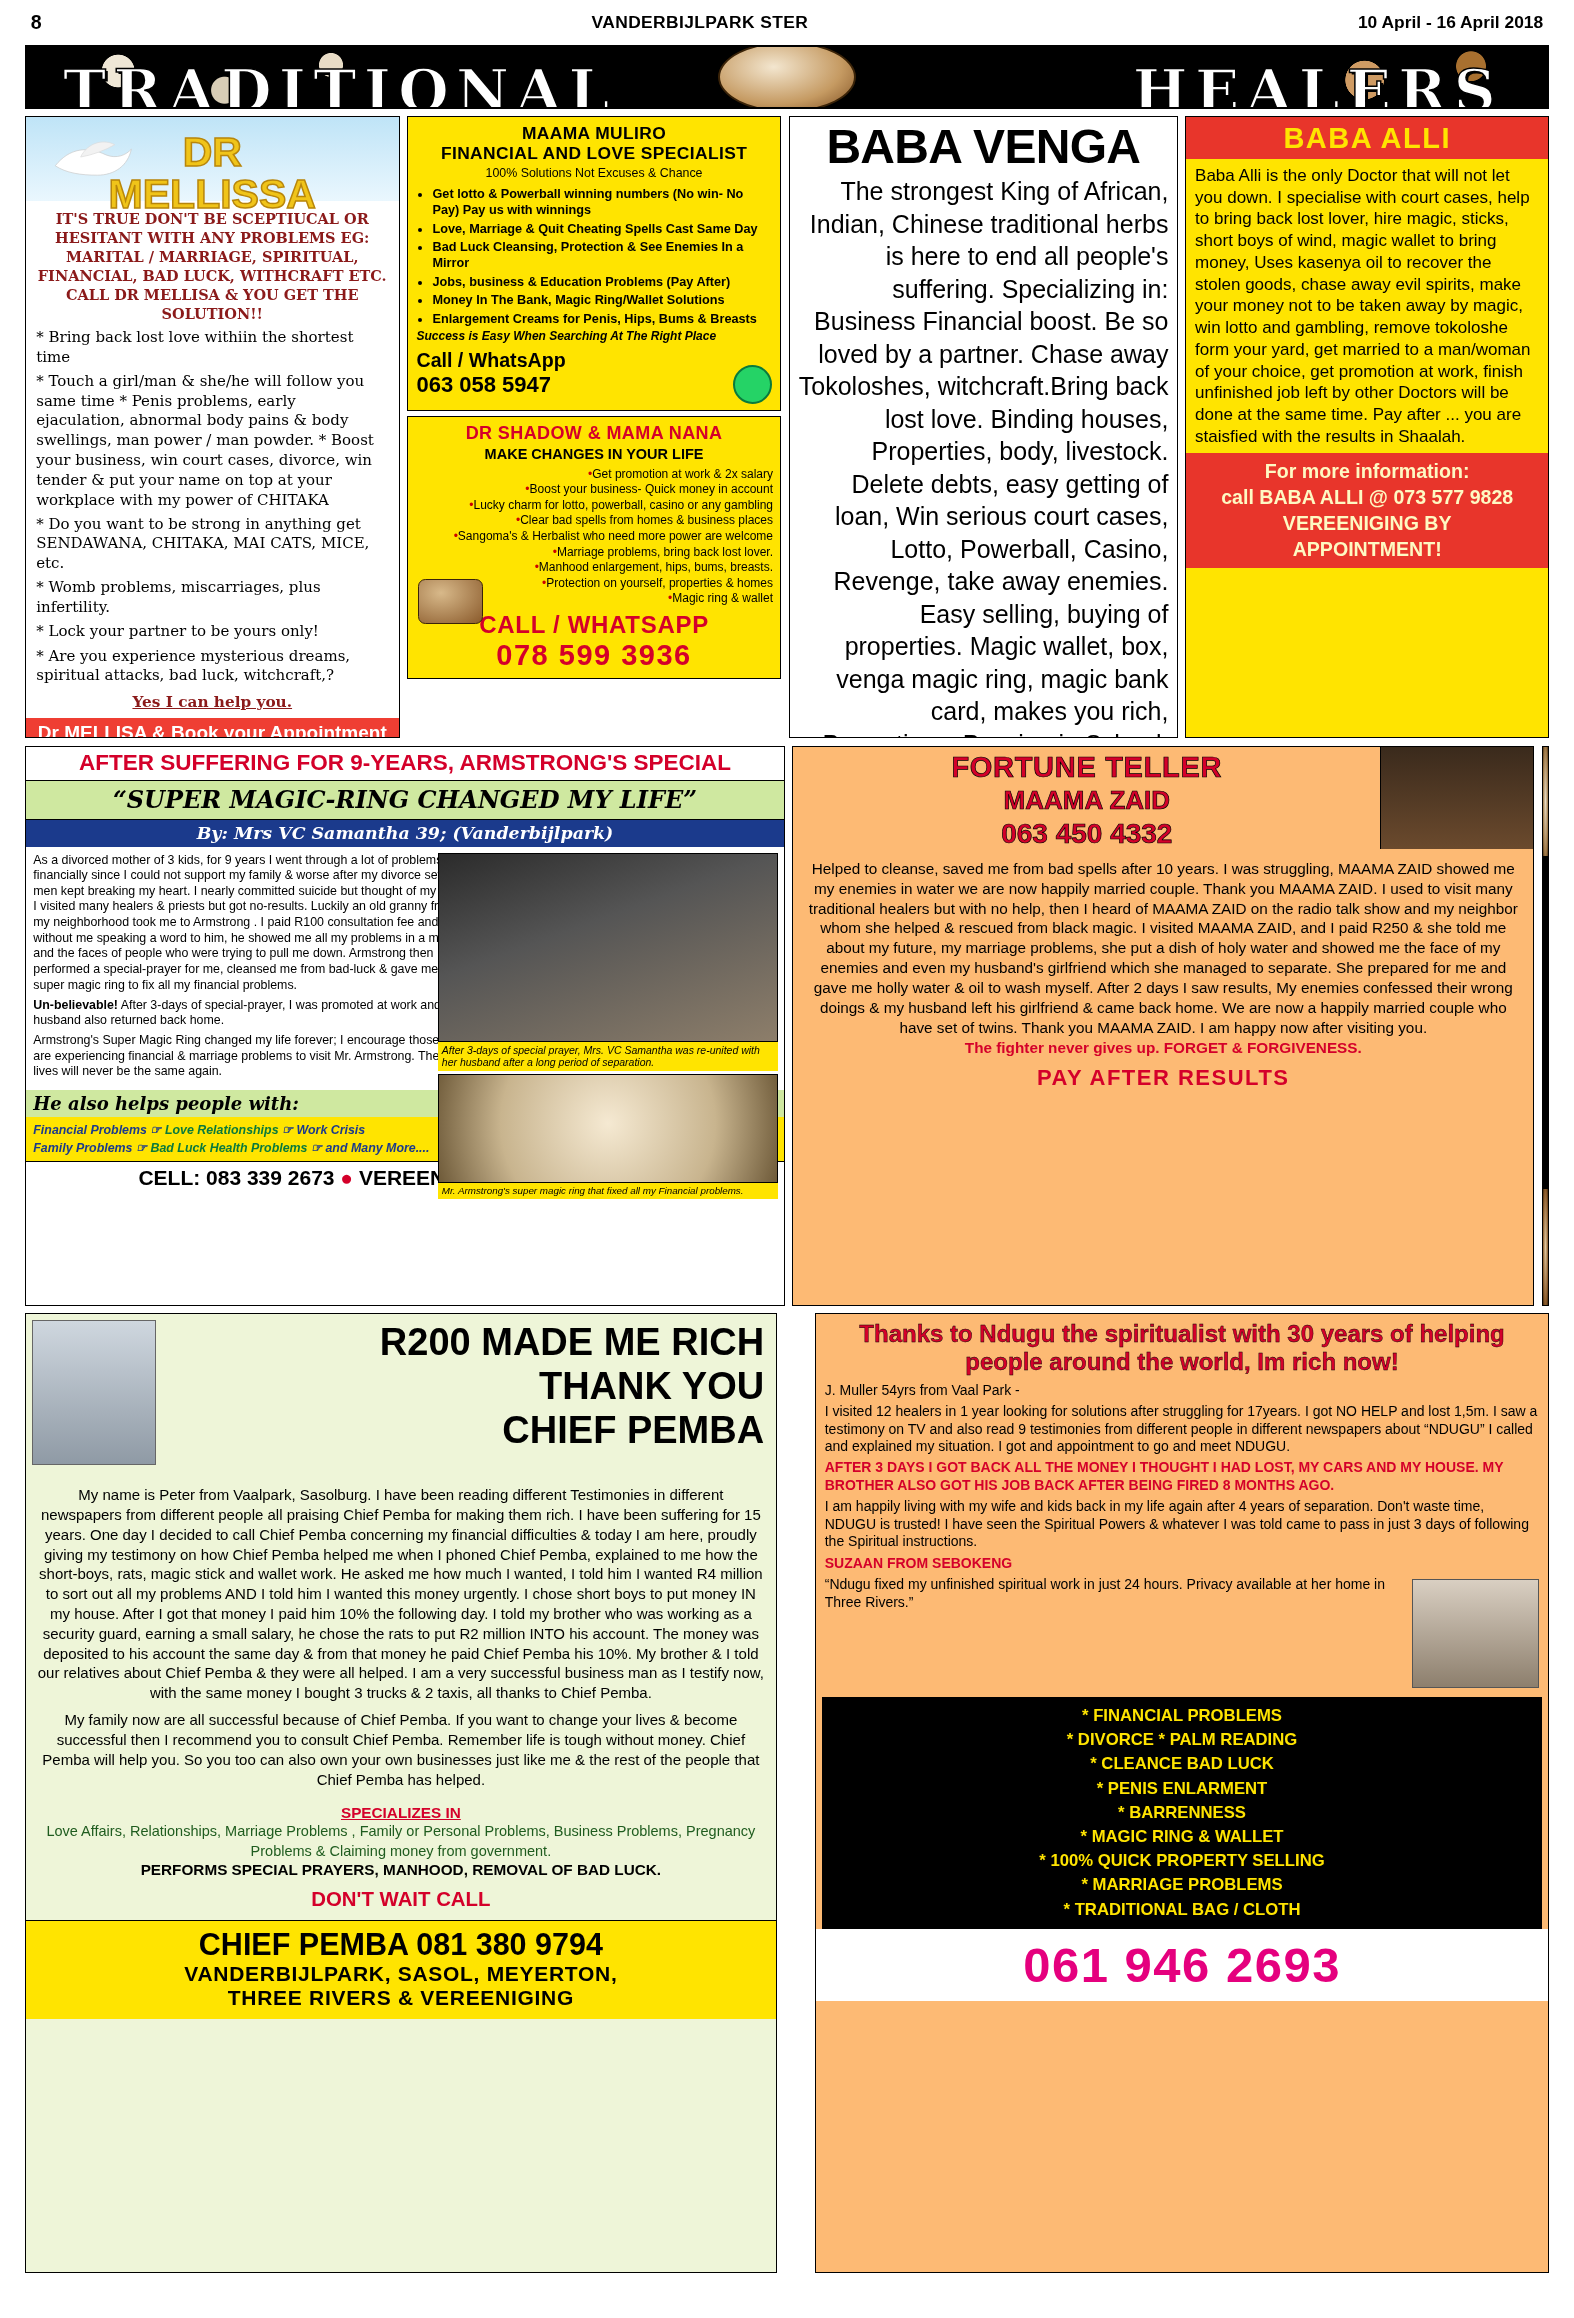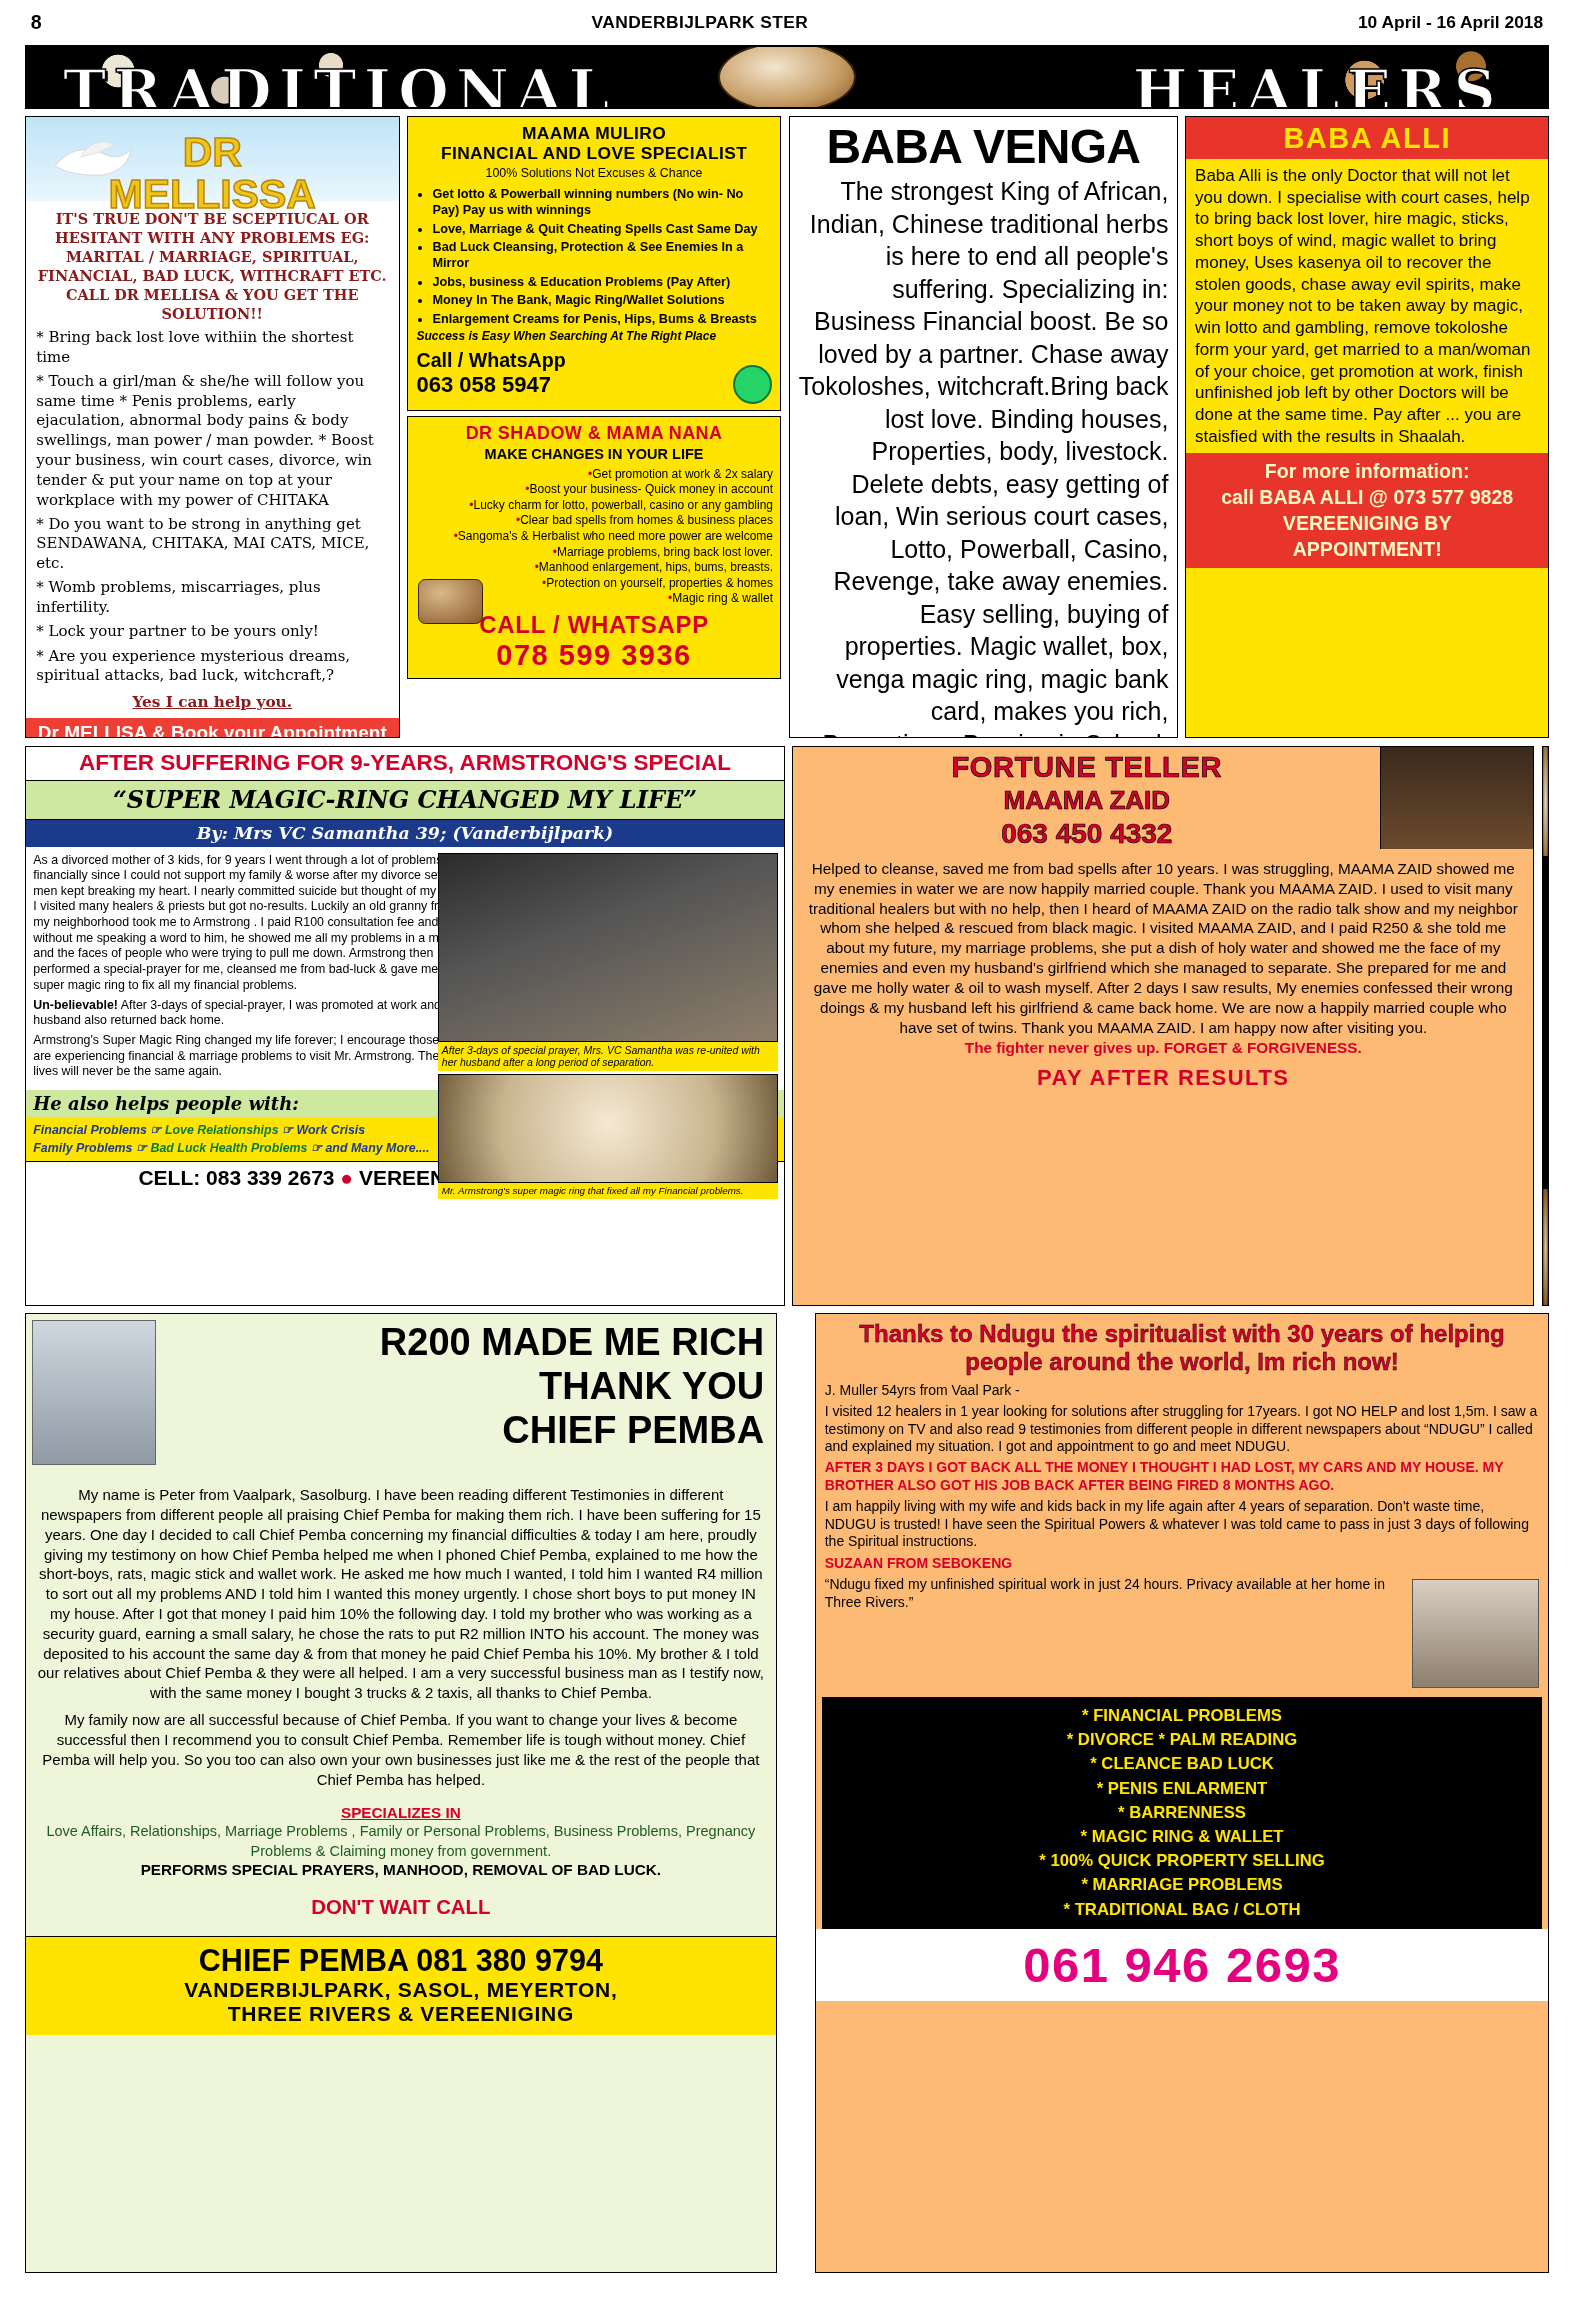--- a/index.html
+++ b/index.html
@@ -151,21 +151,21 @@
   .pemba { width:760px; background:#eef5d8; }
   .pemba-head { position:relative; height:167px; }
   .pemba-head .t { text-align:right; padding:7.3px 11.6px 0 0; font-size:38px; font-weight:bold; line-height:1.15; }
   .pemba-photo { position:absolute; left:5.8px; top:5.8px; width:124px; height:145px;
     background:linear-gradient(#cfd7df,#8f9aa5); border:0.7px solid #666; }
   .pemba-body { padding:4.4px 10.2px; font-size:15px; line-height:1.32; text-align:center;}
   .pemba-body p { margin:0 0 7.3px; }
   .pemba-spec { color:#d4002a; font-weight:bold; text-align:center; font-size:15.3px; text-decoration:underline; margin-top:2.9px;}
   .pemba-spec2 { text-align:center; font-size:14.5px; line-height:1.35; color:#1f5c1f;}
   .pemba-perf { text-align:center; font-weight:bold; font-size:15.3px; }
-  .pemba-dont { text-align:center; color:#d4002a; font-weight:bold; font-size:20.4px; margin:17px 0;}
+  .pemba-dont { text-align:center; color:#d4002a; font-weight:bold; font-size:20.4px; margin:9px 0;}
   .pemba-ftr { background:#ffe400; border-top:1.5px solid #000; text-align:center; padding:5.8px 0 8.7px;}
   .pemba-ftr .l1 { font-size:30.5px; font-weight:bold; }
   .pemba-ftr .l2 { font-size:21px; font-weight:bold; letter-spacing:0.7px; }
 
   .ndugu { width:742px; background:#fdba74;margin-left:31px; }
   .ndugu h3 { margin:0; padding:5.8px 10.2px 2.9px; text-align:center; color:#d4002a; font-size:24px; line-height:1.2; -webkit-text-stroke:0.4px #000;}
   .ndugu .body { padding:1.5px 8.7px; font-size:14px; line-height:1.26; }
   .ndugu .body p { margin:0 0 3.6px; }
   .rd { color:#d4002a; font-weight:bold; }
   .ndugu .photo { float:right; width:127px; height:109px; margin:2.9px 0 2.9px 7.3px;

